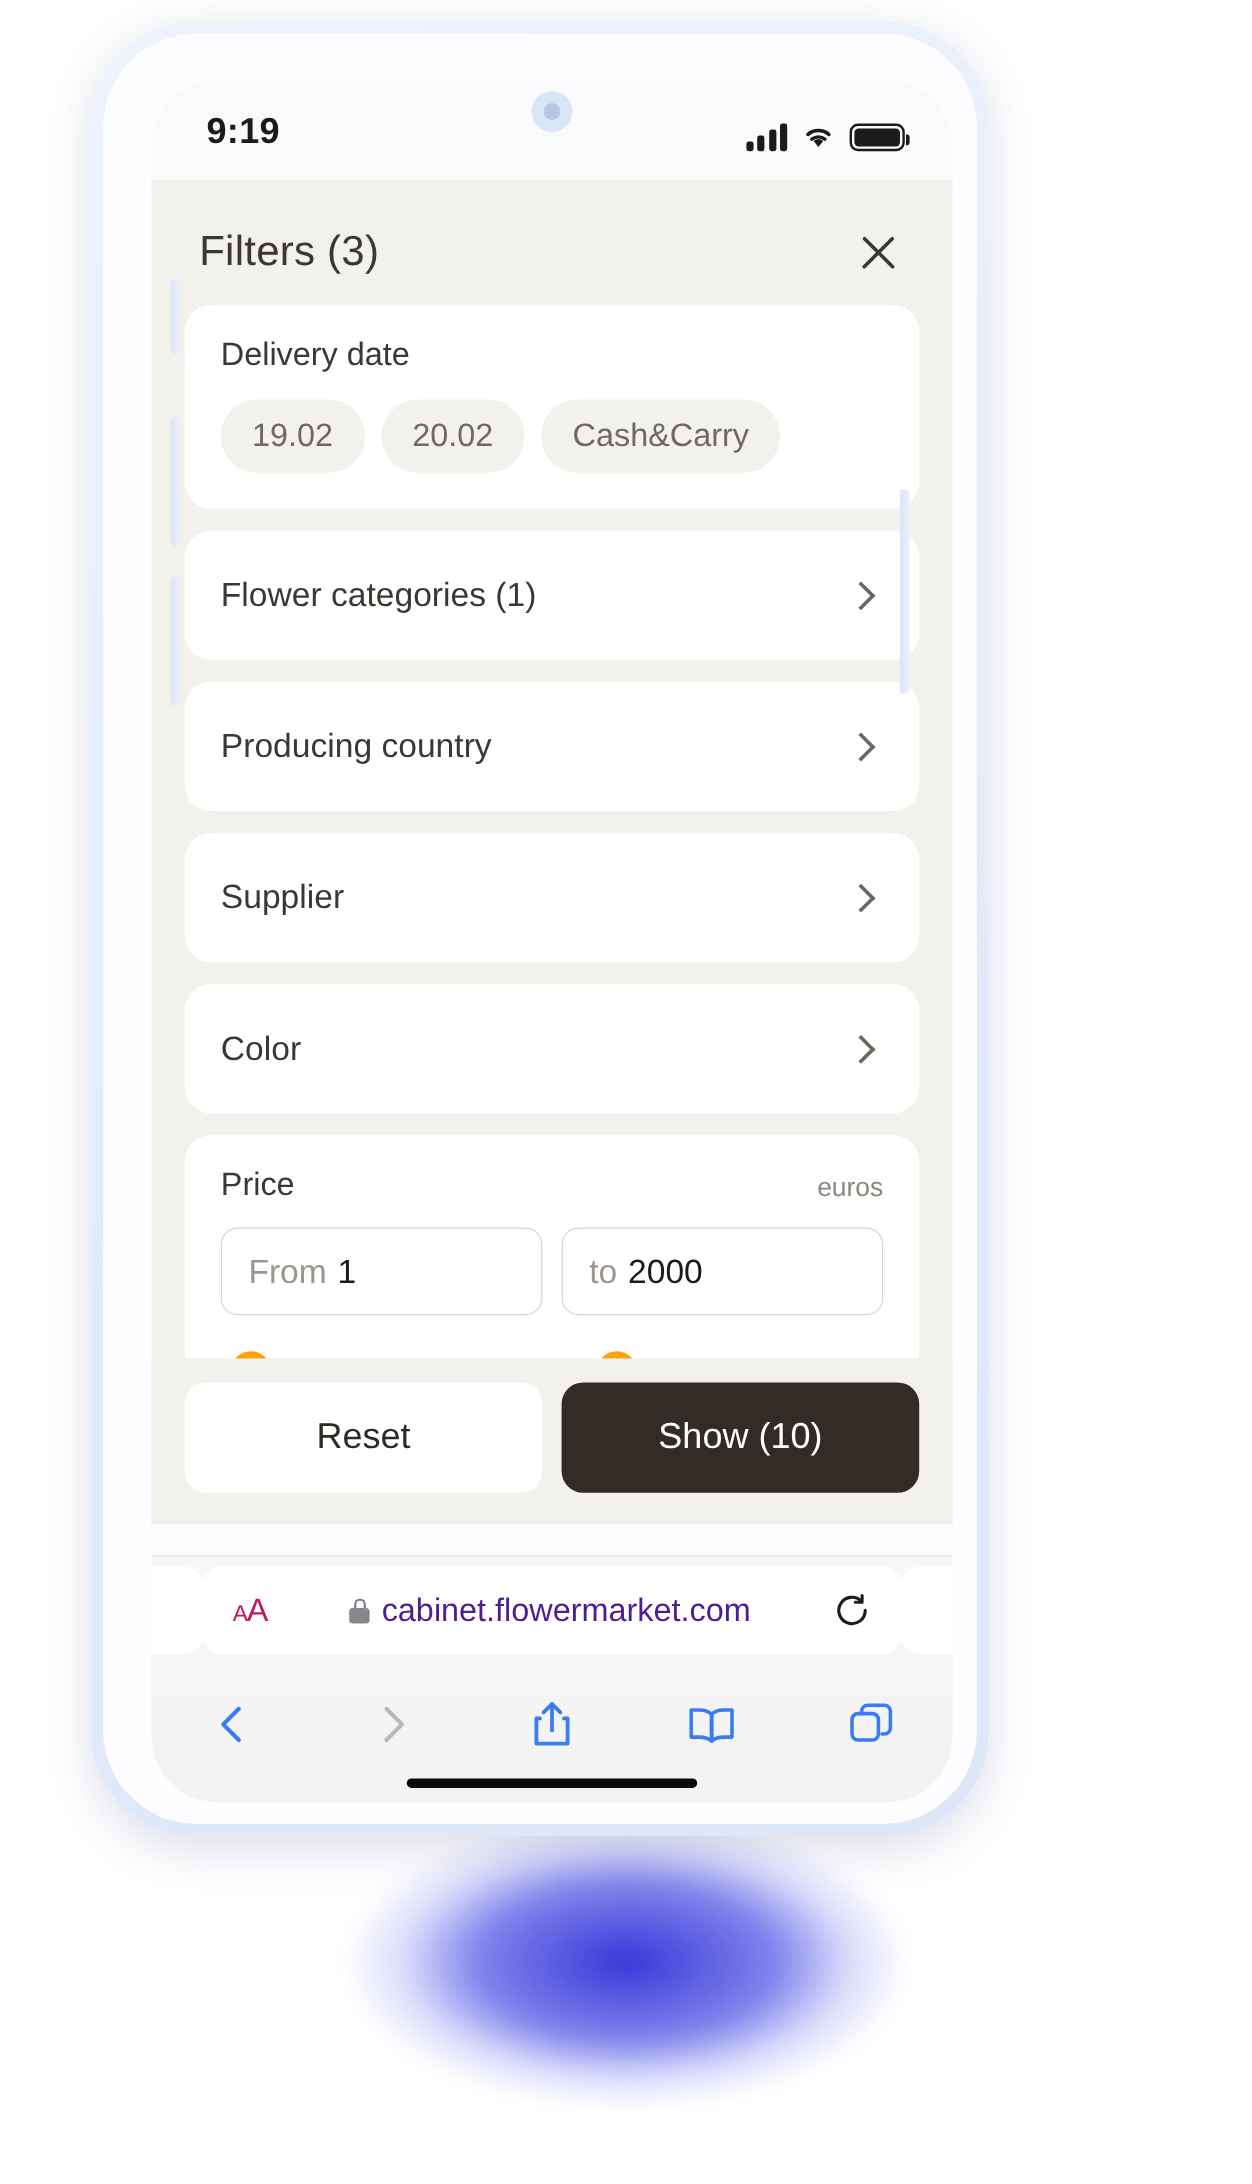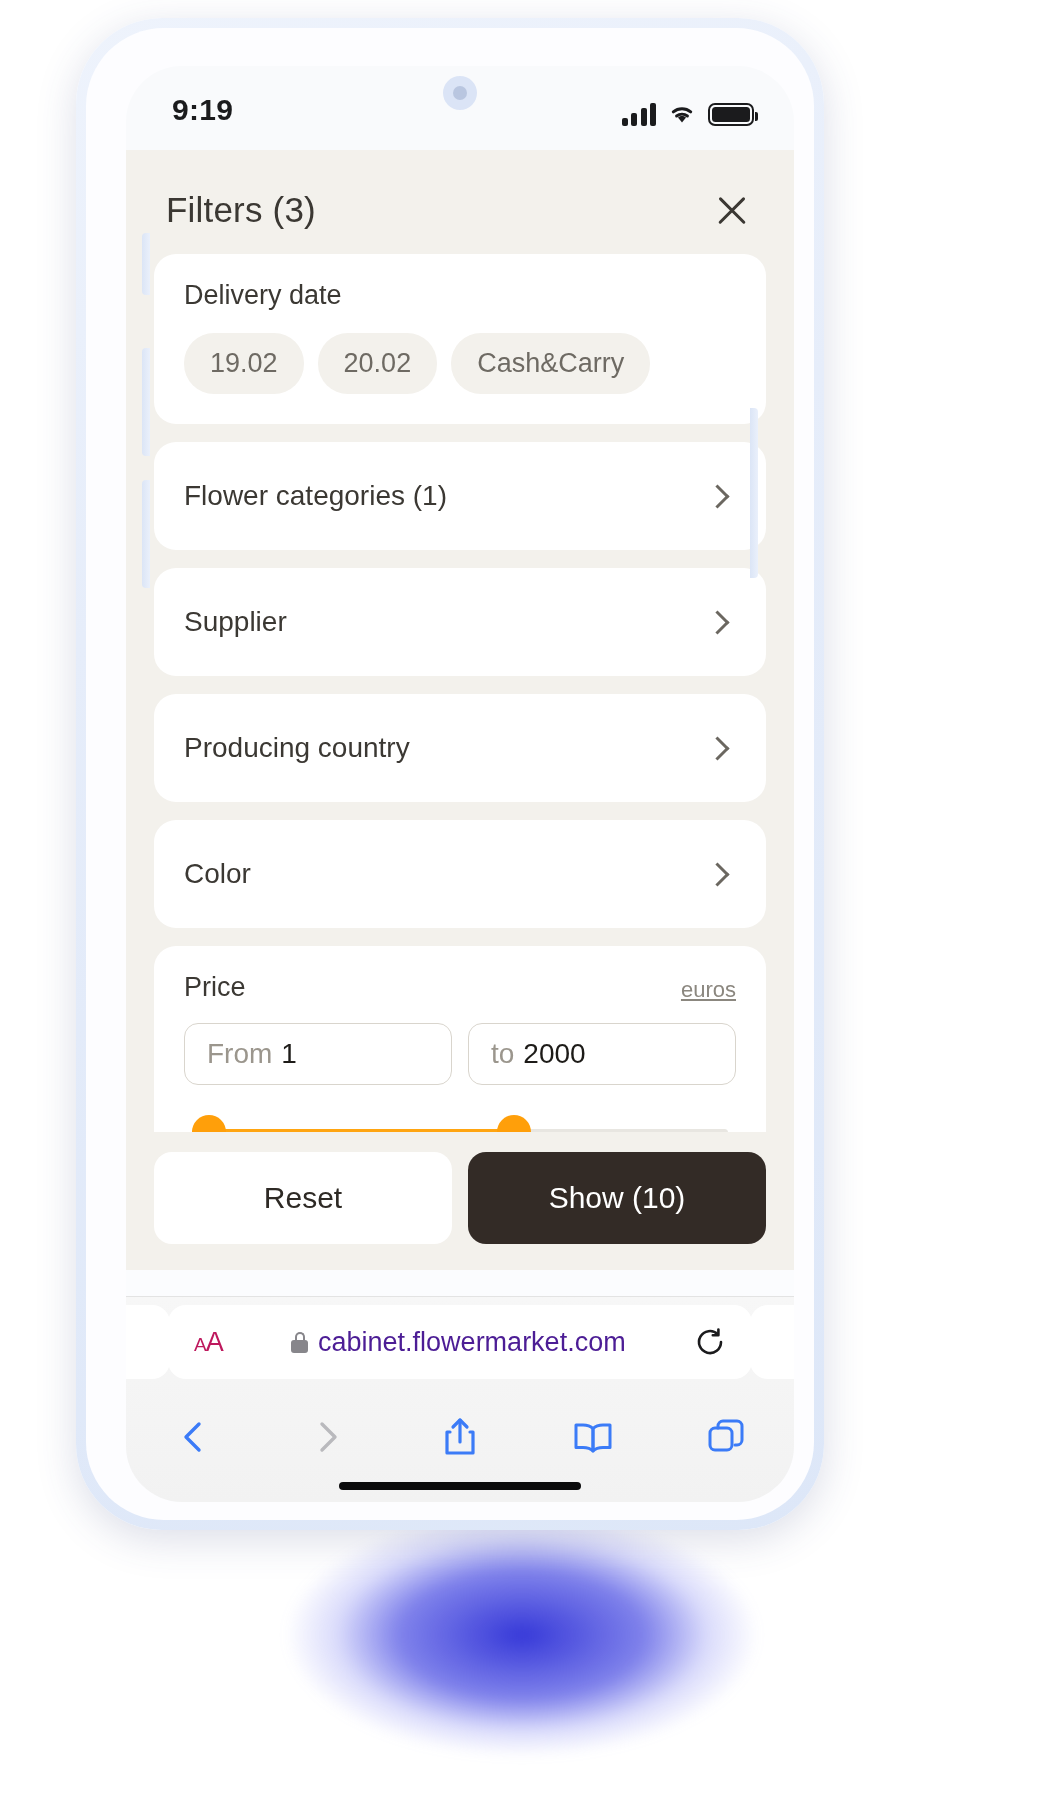--- a/index.html
+++ b/index.html
@@ -141,25 +141,25 @@
   }
   .row-label { font-size: 28px; color:#3b3833; }
   .chev {
     width: 17px; height: 17px; border-right:3.6px solid #6b6760;
     border-bottom:3.6px solid #6b6760; transform: rotate(-45deg);
     margin-right: 10px;
   }
 
   
   .price-head { display:flex; align-items:flex-end; justify-content:space-between; margin-bottom:20px;}
-  .price-unit { font-size: 22px; color:#8b877f;text-decoration:underline;}
+  .price-unit { font-size: 22px; color:#8b877f;}
   .price-inputs { display:flex; gap: 16px; margin-bottom: 30px;}
   .pinput {
     flex:1; border:1.6px solid #d9d5cd; border-radius:14px;
-    height: 62px; display:flex; align-items:center; padding: 0 22px;
+    height: 73px; display:flex; align-items:center; padding: 0 22px;
     background:#fff; gap:9px;
   }
   .pinput .pfx { font-size:28px; color:#9b968d;}
   .pinput .pval { font-size:28px; color:#1d1b18;}
 
   .slider { position:relative; height: 34px; margin: 0 8px 4px 8px;}
   .track {
     position:absolute; left:0; right:0; top:14px; height:7px;
     background:#e8e6e1; border-radius:4px;
   }
@@ -292,25 +292,25 @@
                   <div class="chip">Cash&amp;Carry</div>
                 </div>
               </div>
             </div>
 
             <div class="row-card">
               <div class="row-label">Flower categories (1)</div>
               <div class="chev"></div>
             </div>
             <div class="row-card">
+              <div class="row-label">Producing country</div>
+              <div class="chev"></div>
+            </div>
+            <div class="row-card">
               <div class="row-label">Supplier</div>
-              <div class="chev"></div>
-            </div>
-            <div class="row-card">
-              <div class="row-label">Producing country</div>
               <div class="chev"></div>
             </div>
             <div class="row-card">
               <div class="row-label">Color</div>
               <div class="chev"></div>
             </div>
 
             <div class="card">
               <div class="card-pad">
                 <div class="price-head">

